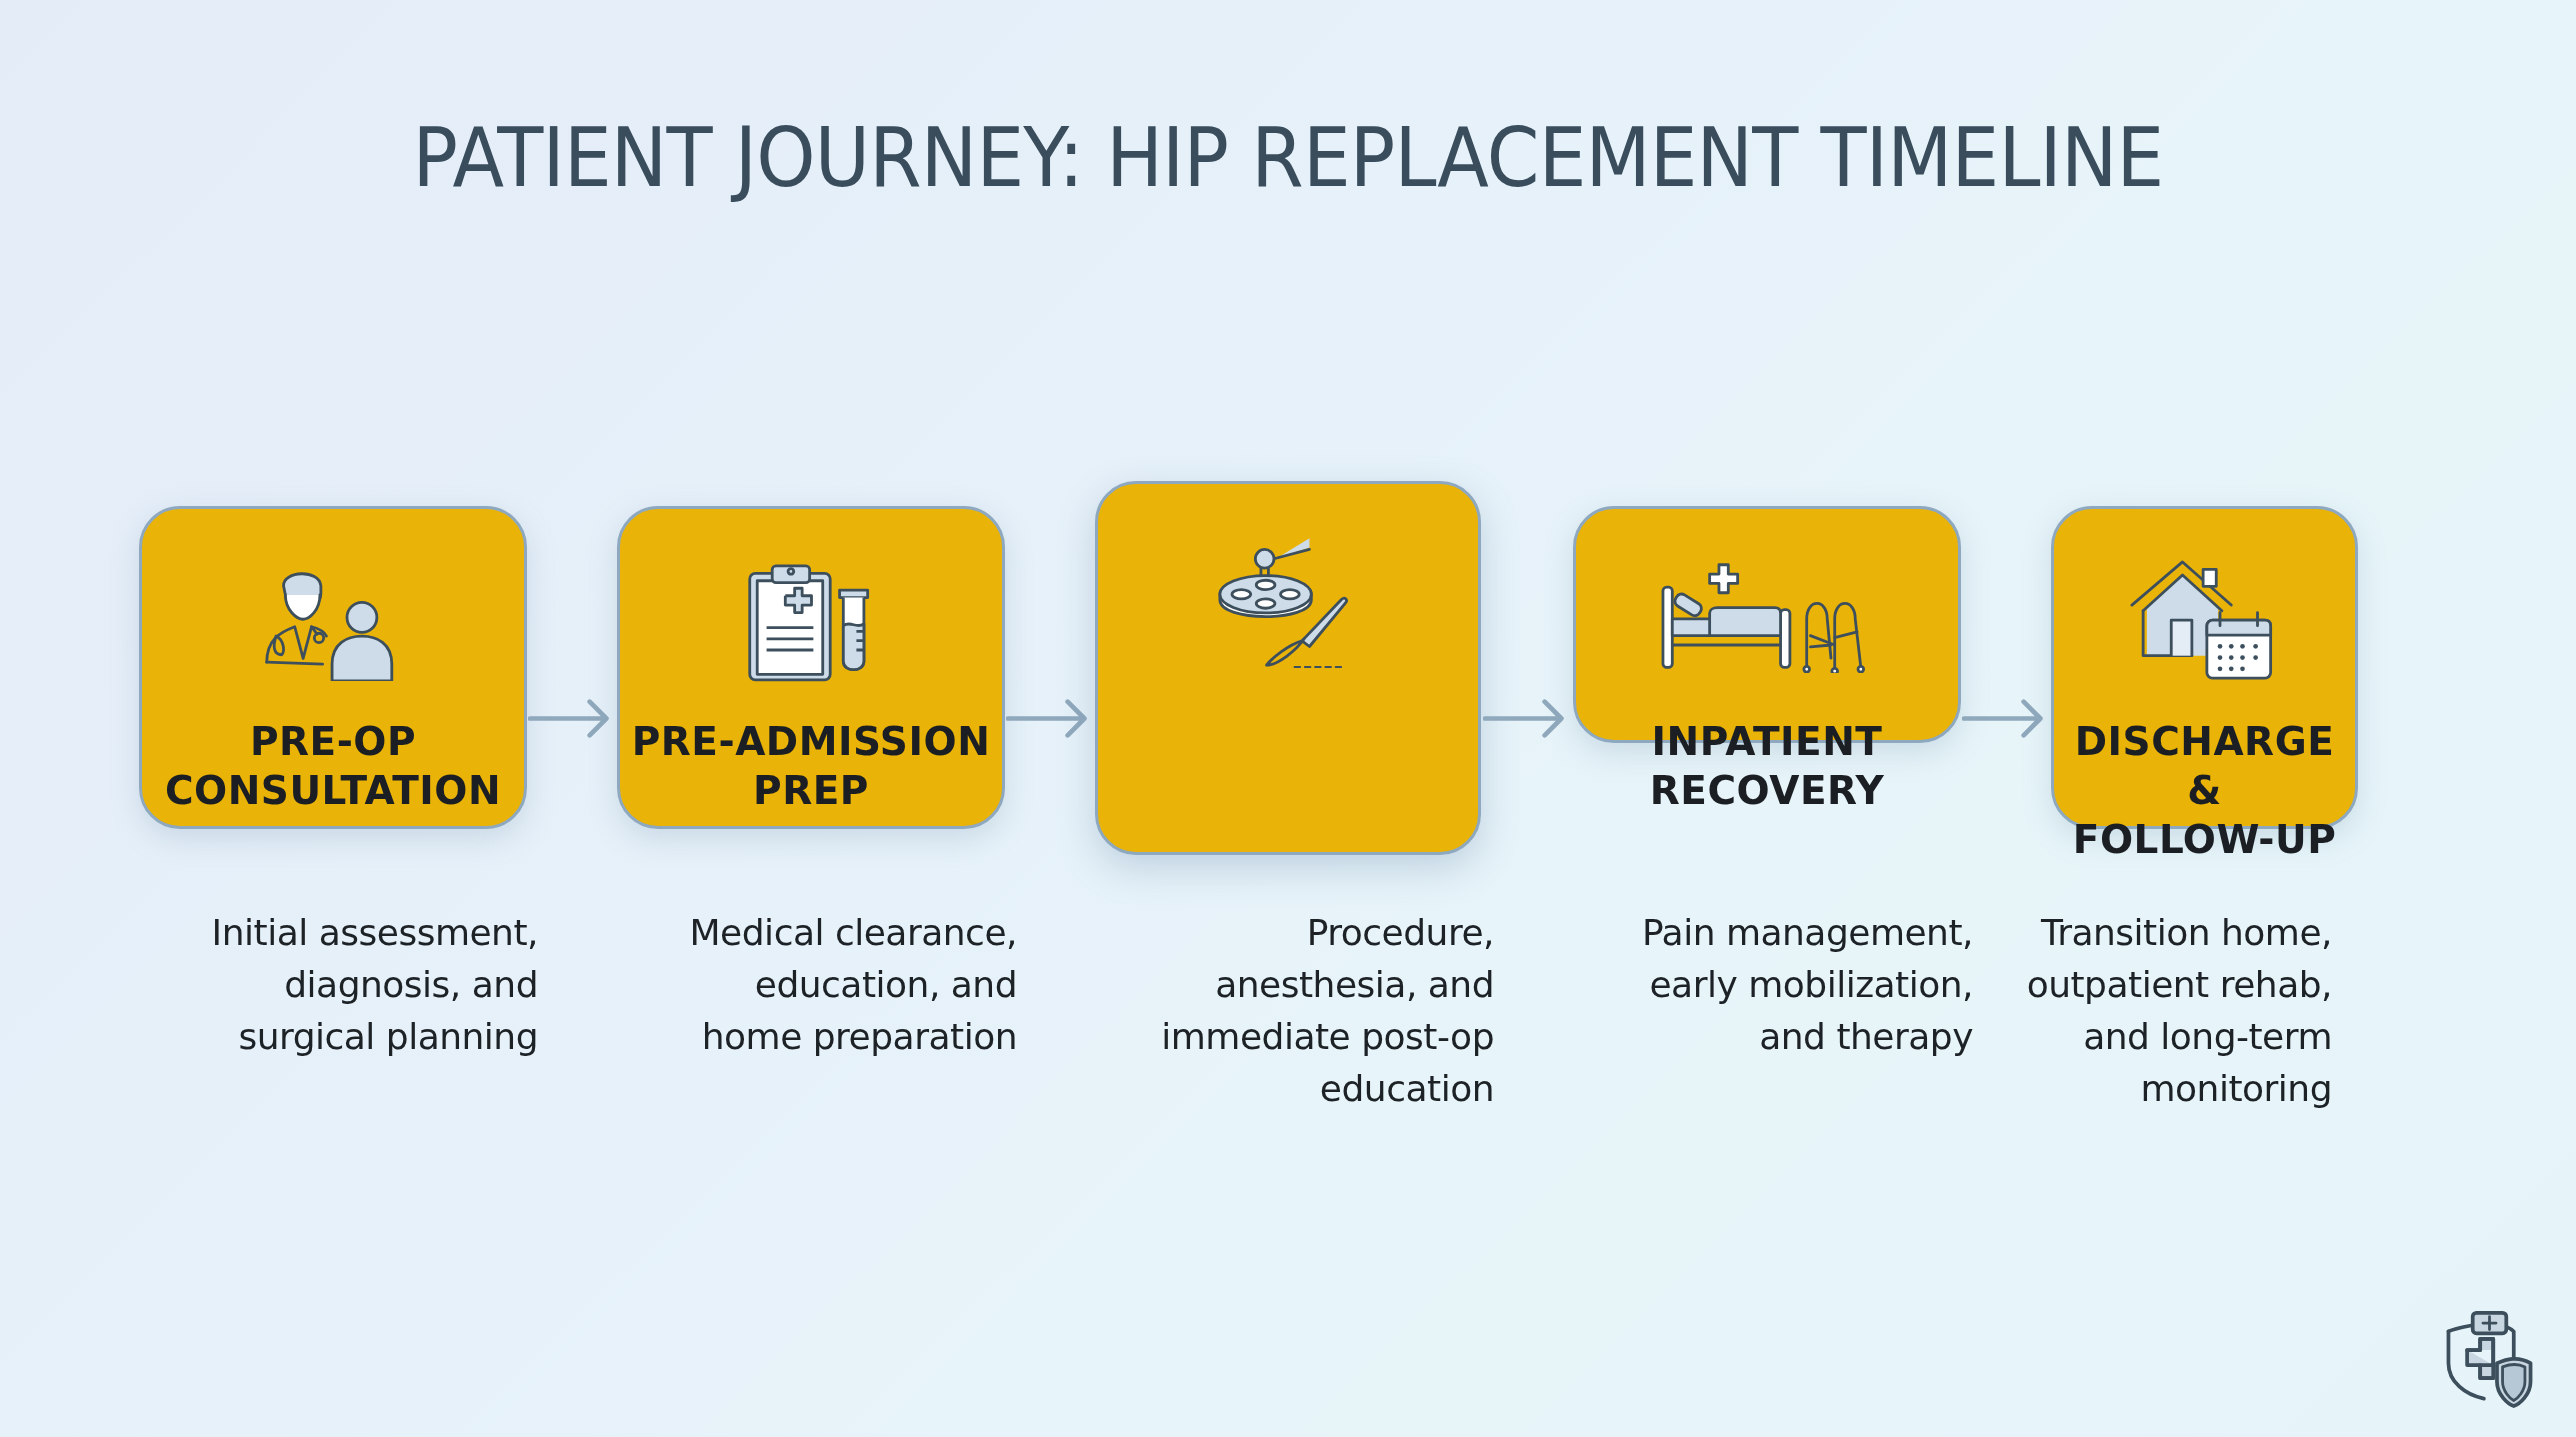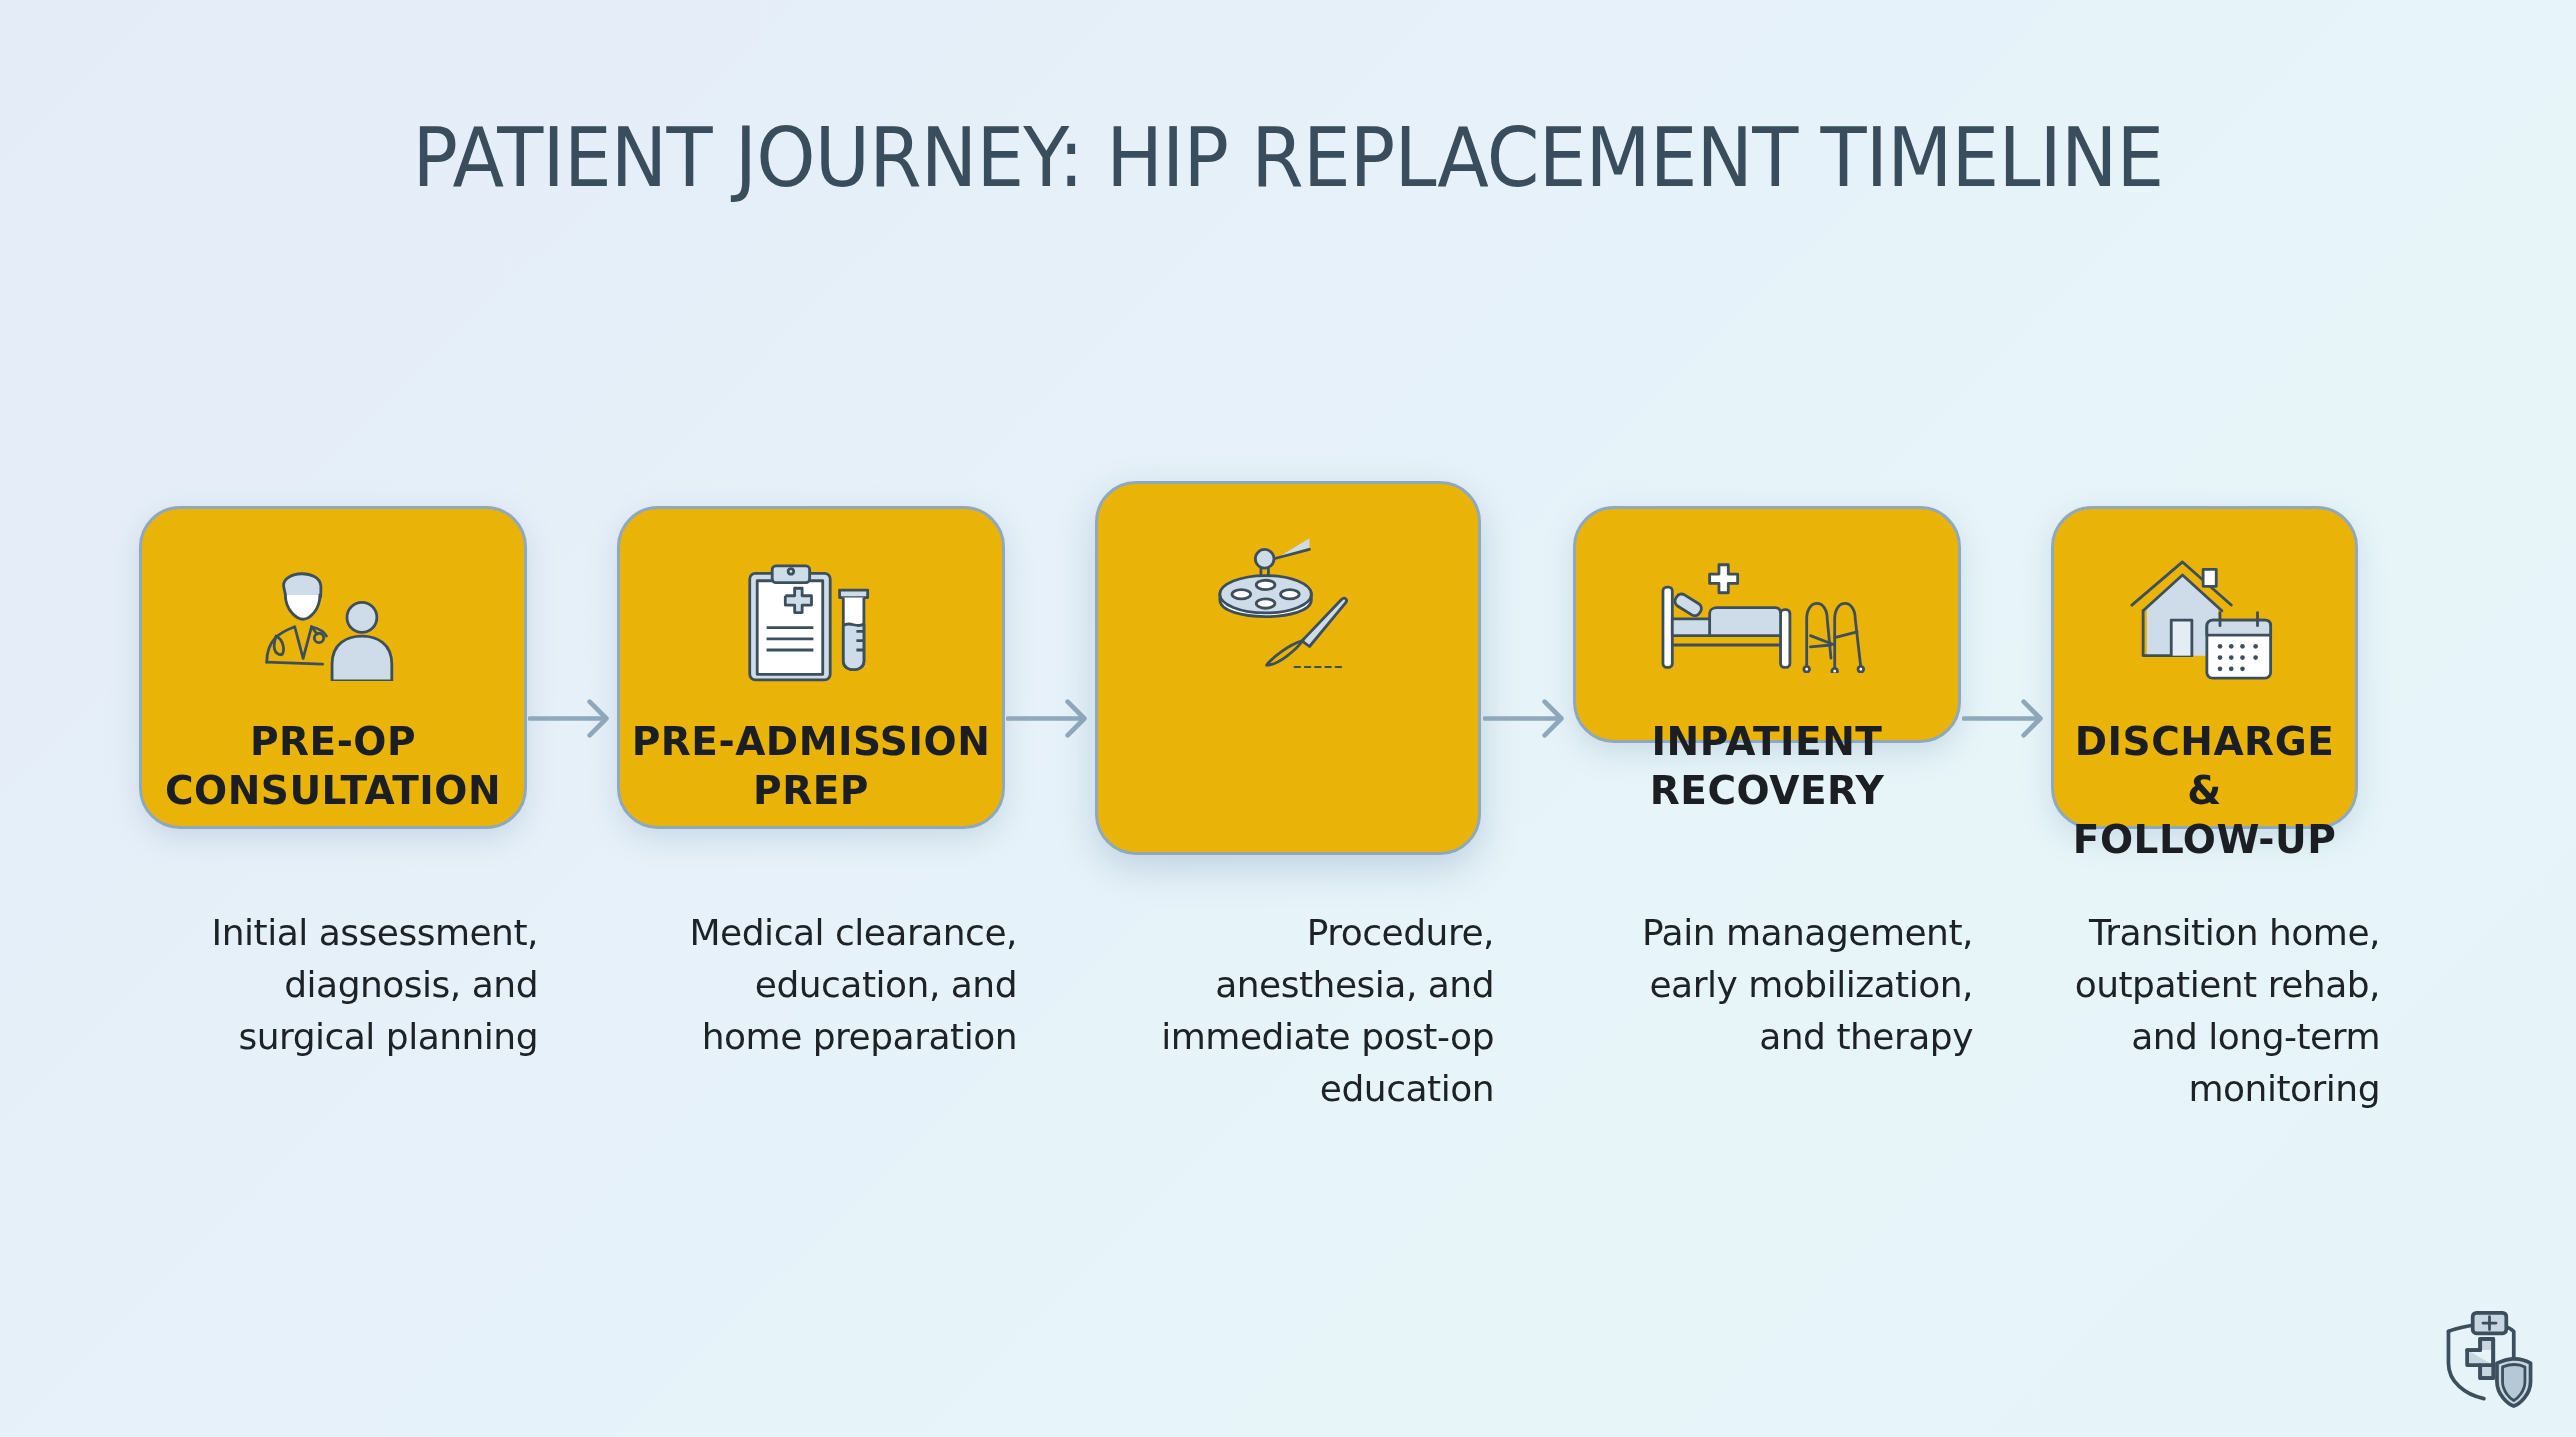--- a/index.html
+++ b/index.html
@@ -180,21 +180,21 @@
 <div class="desc" style="left:605px; top:907px;">Medical clearance,
 education, and
 home preparation</div>
 <div class="desc" style="left:1082px; top:907px;">Procedure,
 anesthesia, and
 immediate post-op
 education</div>
 <div class="desc" style="left:1561px; top:907px;">Pain management,
 early mobilization,
 and therapy</div>
-<div class="desc" style="left:1968px; top:907px;">Transition home,
+<div class="desc" style="left:1920px; top:907px;">Transition home,
 outpatient rehab,
 and long-term
 monitoring</div>
 
 <div class="logo">
   <svg width="97" height="103" viewBox="0 0 104 110" fill="none" stroke="#3d4f5c" stroke-width="4" stroke-linejoin="round" stroke-linecap="round">
     <path d="M8 26 C16 22 32 20 40 18 M60 18 C70 20 74 22 78 26 V60"></path>
     <path d="M8 26 V60 C8 80 26 94 46 98"></path>
     <rect x="34" y="6" width="36" height="22" rx="4" fill="#c8d6e2"></rect>
     <path d="M52 10 V24 M45 17 H59" stroke-width="3"></path>

